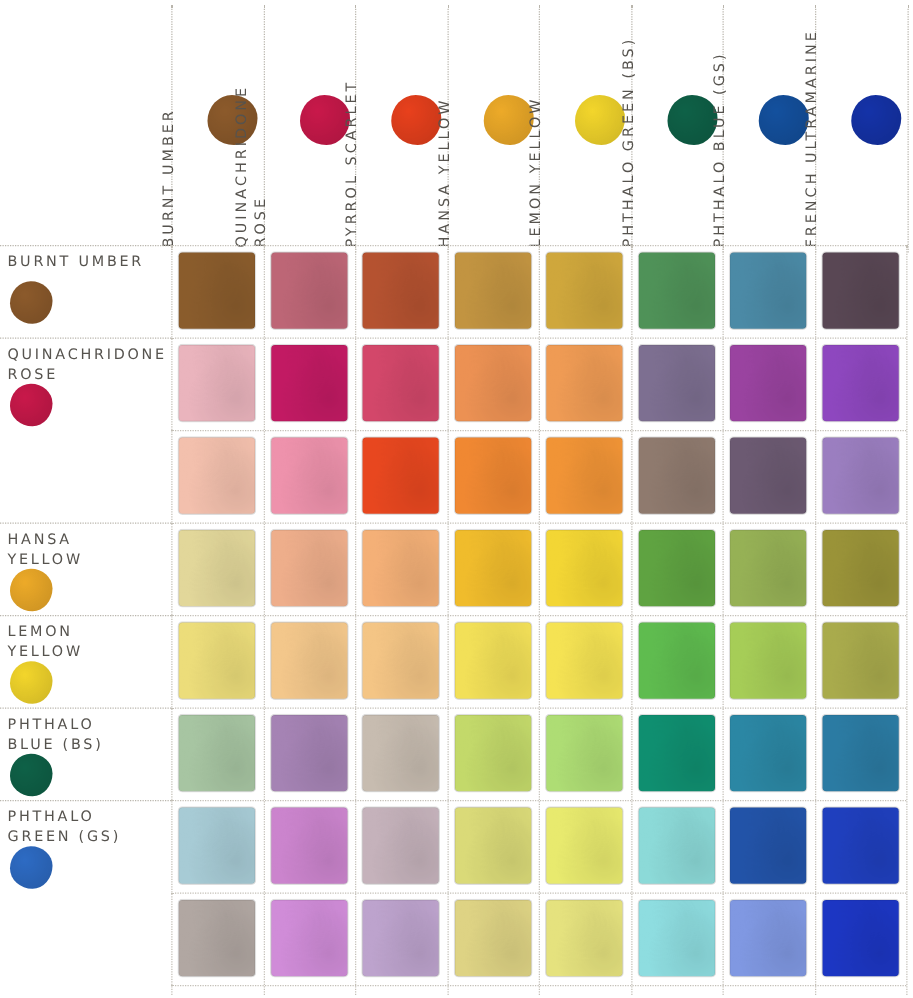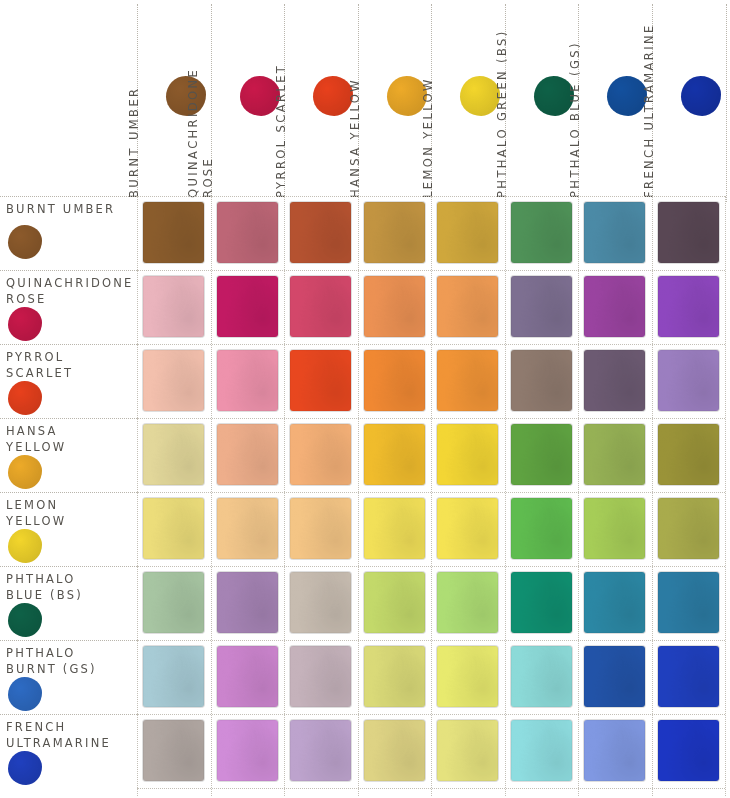--- a/index.html
+++ b/index.html
@@ -126,43 +126,35 @@
 
   <div id="row-label-col">
       <div class="row-head" style="top: 0px;">
         <div class="row-head-label">BURNT UMBER</div>
         <div class="row-dot dot" style="background: rgb(140, 90, 43); top: 28px;"></div>
       </div>
       <div class="row-head" style="top: 74px;">
         <div class="row-head-label">QUINACHRIDONE<span class="l2">ROSE</span></div>
         <div class="row-dot dot" style="background: rgb(201, 24, 74); top: 36px;"></div>
       </div>
-      <div class="row-head" style="top: 148px;">
-        <div class="row-head-label">PYRROL<span class="l2">SCARLET</span></div>
-        <div class="row-dot dot" style="background: rgb(232, 64, 28); top: 36px;"></div>
-      </div>
       <div class="row-head" style="top: 222px;">
         <div class="row-head-label">HANSA<span class="l2">YELLOW</span></div>
         <div class="row-dot dot" style="background: rgb(237, 170, 40); top: 36px;"></div>
       </div>
       <div class="row-head" style="top: 296px;">
         <div class="row-head-label">LEMON<span class="l2">YELLOW</span></div>
         <div class="row-dot dot" style="background: rgb(243, 214, 43); top: 36px;"></div>
       </div>
       <div class="row-head" style="top: 370px;">
         <div class="row-head-label">PHTHALO<span class="l2">BLUE (BS)</span></div>
         <div class="row-dot dot" style="background: rgb(14, 97, 71); top: 36px;"></div>
       </div>
       <div class="row-head" style="top: 444px;">
-        <div class="row-head-label">PHTHALO<span class="l2">BURNT (GS)</span></div>
+        <div class="row-head-label">PHTHALO<span class="l2">GREEN (GS)</span></div>
         <div class="row-dot dot" style="background: rgb(45, 107, 196); top: 36px;"></div>
-      </div>
-      <div class="row-head" style="top: 518px;">
-        <div class="row-head-label">FRENCH<span class="l2">ULTRAMARINE</span></div>
-        <div class="row-dot dot" style="background: rgb(31, 63, 190); top: 36px;"></div>
       </div>
     </div>
 
   <div id="grid">
       <div class="grid-v" style="left: 0px;"></div>
       <div class="grid-v" style="left: 73.5px;"></div>
       <div class="grid-v" style="left: 147px;"></div>
       <div class="grid-v" style="left: 220.5px;"></div>
       <div class="grid-v" style="left: 294px;"></div>
       <div class="grid-v" style="left: 367.5px;"></div>

